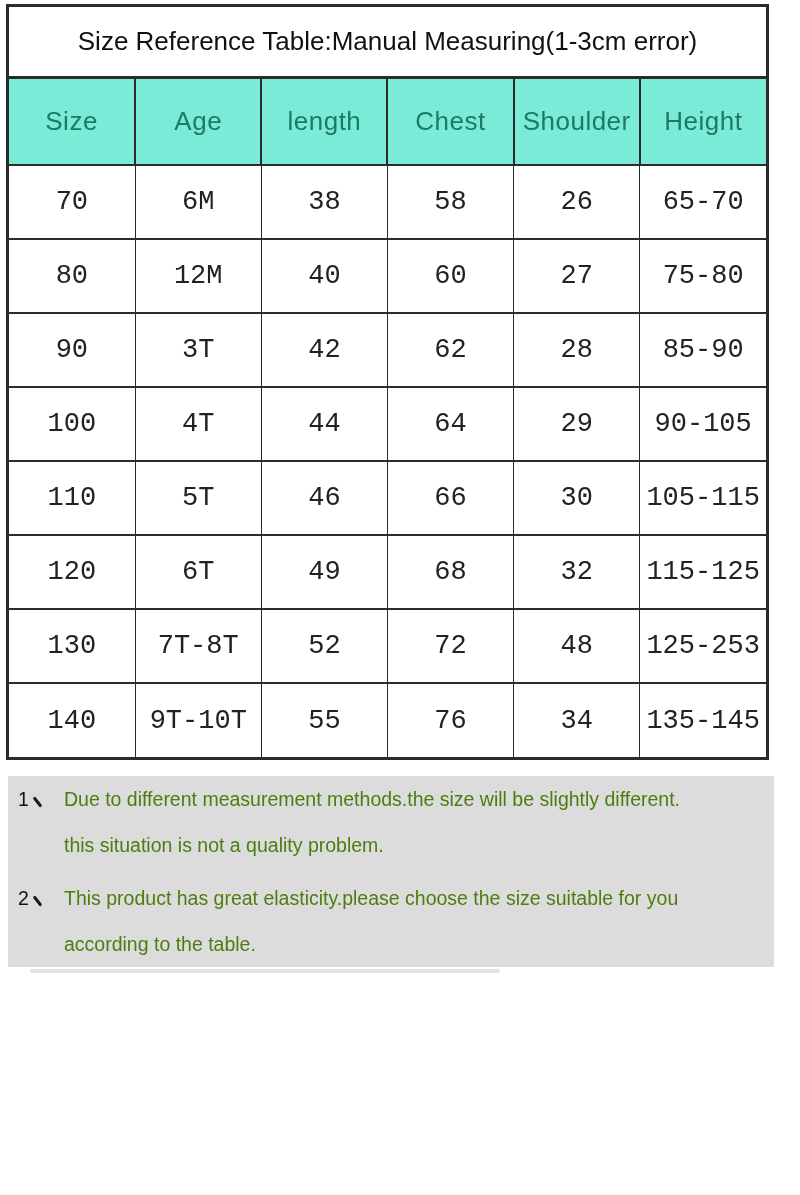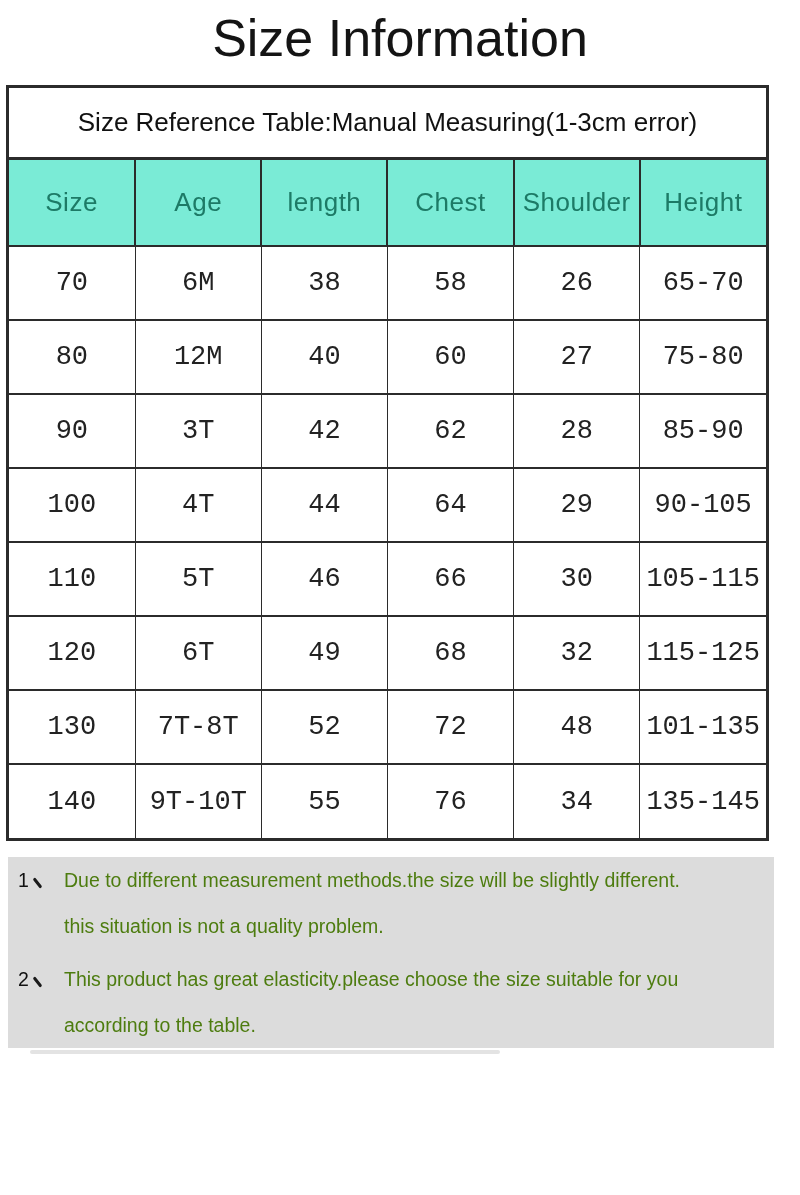--- a/index.html
+++ b/index.html
@@ -71,21 +71,20 @@
   .scan-artifact{
     margin:2px 0 0 30px;width:470px;height:4px;
     background:#e3e3e3;border-radius:2px;
   }
 </style>
 </head>
 <body>
 
 <div class="sheet">
 
-  <h1 class="page-title">Size Information</h1>
 
   <div class="table-box">
     <div class="table-caption">Size Reference Table:Manual Measuring(1-3cm error)</div>
     <table>
       <thead>
         <tr id="header-row">
             <th>Size</th>
             <th>Age</th>
             <th>length</th>
             <th>Chest</th>
@@ -141,21 +140,21 @@
             <td>68</td>
             <td>32</td>
             <td>115-125</td>
           </tr>
           <tr>
             <td>130</td>
             <td>7T-8T</td>
             <td>52</td>
             <td>72</td>
             <td>48</td>
-            <td>101-135</td>
+            <td>125-253</td>
           </tr>
           <tr>
             <td>140</td>
             <td>9T-10T</td>
             <td>55</td>
             <td>76</td>
             <td>34</td>
             <td>135-145</td>
           </tr>
         </tbody>

